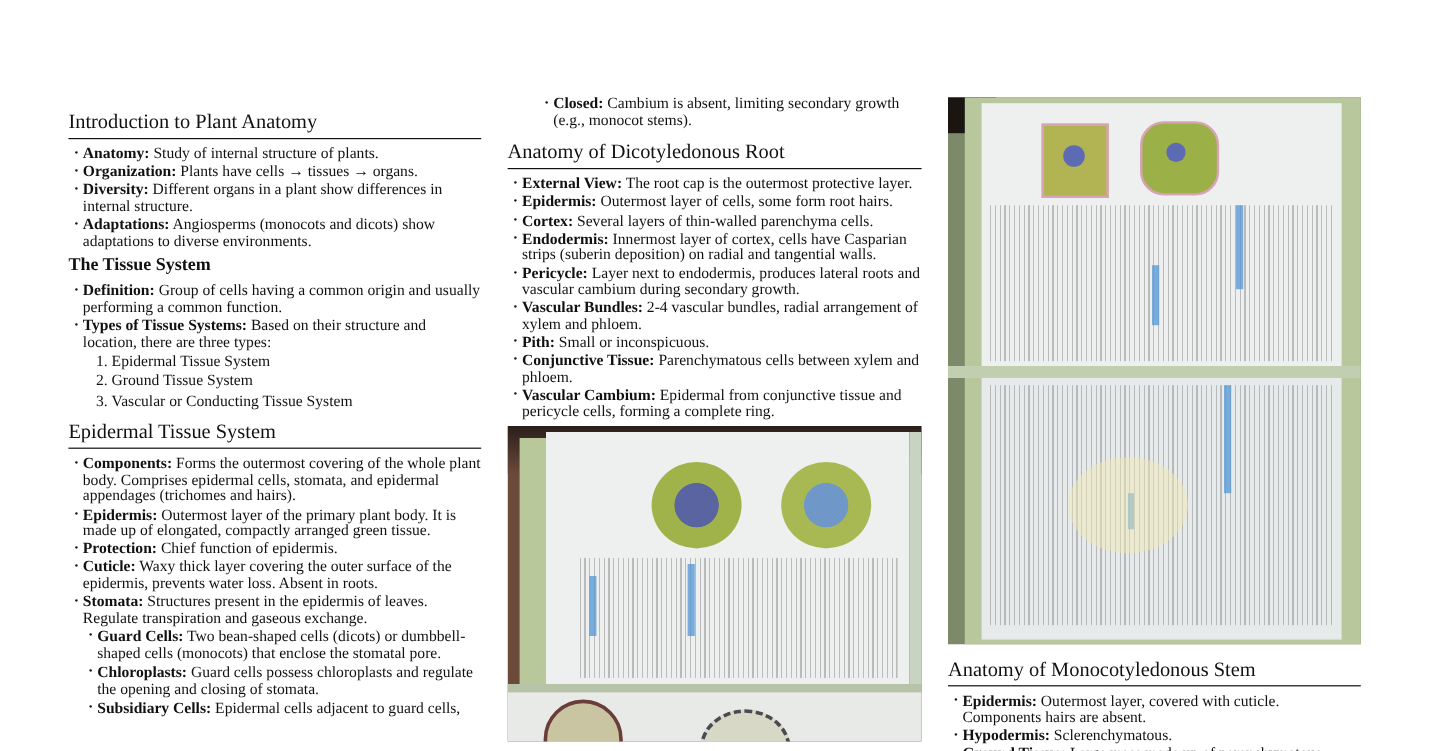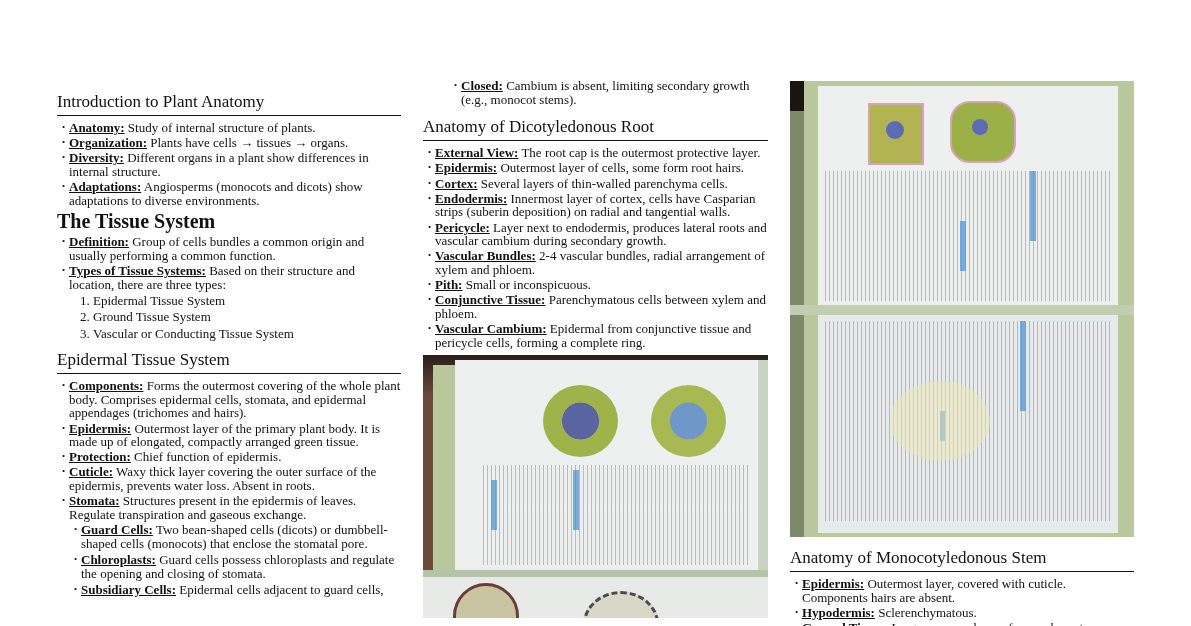--- a/index.html
+++ b/index.html
@@ -4,29 +4,29 @@
 <style>
   html, body { margin:0; padding:0; background:#ffffff; }
   body { width:1191px; height:626px; overflow:hidden; position:relative;
          font-family:"Liberation Serif","DejaVu Serif",serif; color:#111; }
   .col { position:absolute; top:0; }
   #col1 { left:57px; width:344px; top:92px; }
   #col2 { left:423px; width:345px; top:79px; }
   #col3 { left:790px; width:344px; top:81px; }
   h2 { font-size:17px; font-weight:normal; margin:0; padding-bottom:3px;
        border-bottom:1.5px solid #111; line-height:20px; }
-  h3 { font-size:20px; font-weight:bold; margin:4px 0 3px 0; line-height:17px; }
+  h3 { font-size:15px; font-weight:bold; margin:4px 0 3px 0; line-height:17px; }
   ul { list-style:none; margin:5px 0 0 0; padding:0 0 0 6px; }
   ul li { position:relative; padding-left:6px; font-size:13px; line-height:13.6px; margin-bottom:1.6px; }
   ul li::before { content:"\2022"; position:absolute; left:-1px; top:0; font-size:9px; }
   ul.sub { margin:2px 0 0 0; padding-left:6px; }
   ul.sub li { margin-bottom:2.6px; }
   ol { margin:1px 0 0 0; padding-left:36px; }
   ol li { font-size:13px; line-height:16.4px; padding-left:0; }
-  b { font-weight:bold;text-decoration:underline; }
+  b { font-weight:bold; }
   .sec { margin-bottom:6px; }
   .photo { position:relative; overflow:hidden; background:#dfe3df; }
   #photo-root { width:345px; height:263px; margin-top:6px; }
   #photo-stem { width:344px; height:456px; }
   .photo .page { position:absolute; background:#eef0ef; }
   .photo .txt { position:absolute; background:repeating-linear-gradient(90deg,#8e8f92 0 1px,transparent 1px 4px); opacity:.55; }
   .photo .blue { position:absolute; background:#5b9bd6; opacity:.8; }
   .cell-circle { position:absolute; border-radius:50%; }
 </style>
 </head>
@@ -39,21 +39,21 @@
       <li><b>Anatomy:</b><span> Study of internal structure of plants.</span></li>
       <li><b>Organization:</b><span> Plants have cells → tissues → organs.</span></li>
       <li><b>Diversity:</b><span> Different organs in a plant show differences in internal structure.</span></li>
       <li><b>Adaptations:</b><span> Angiosperms (monocots and dicots) show adaptations to diverse environments.</span></li>
     </ul>
   </div>
 
   <div class="sec">
     <h3>The Tissue System</h3>
     <ul>
-      <li><b>Definition:</b><span> Group of cells bundles a common origin and usually performing a common function.</span></li>
+      <li><b>Definition:</b><span> Group of cells having a common origin and usually performing a common function.</span></li>
       <li><b>Types of Tissue Systems:</b><span> Based on their structure and location, there are three types:</span></li>
     </ul>
     <ol>
       <li>Epidermal Tissue System</li>
       <li>Ground Tissue System</li>
       <li>Vascular or Conducting Tissue System</li>
     </ol>
   </div>
 
   <div class="sec" style="margin-top:8px">

